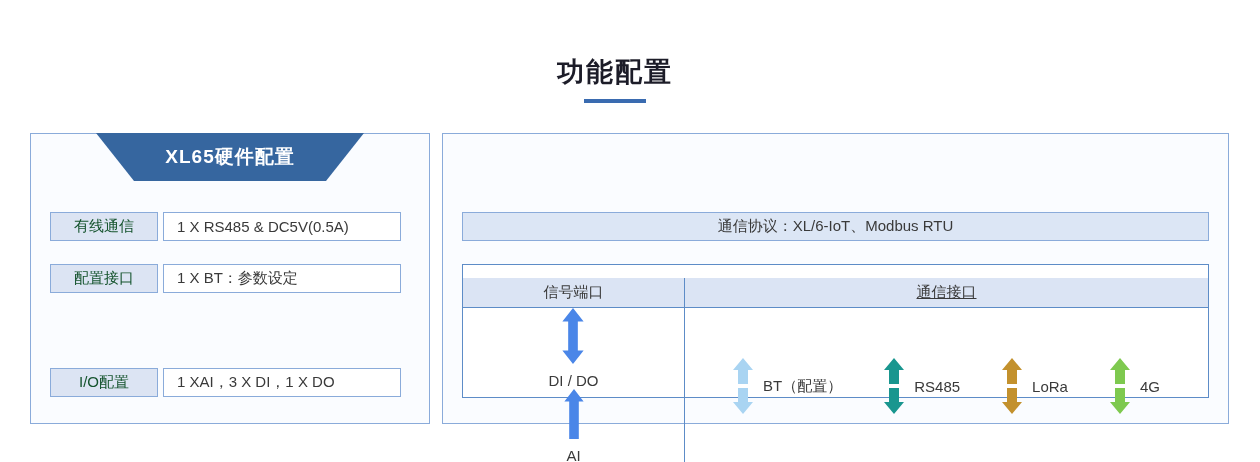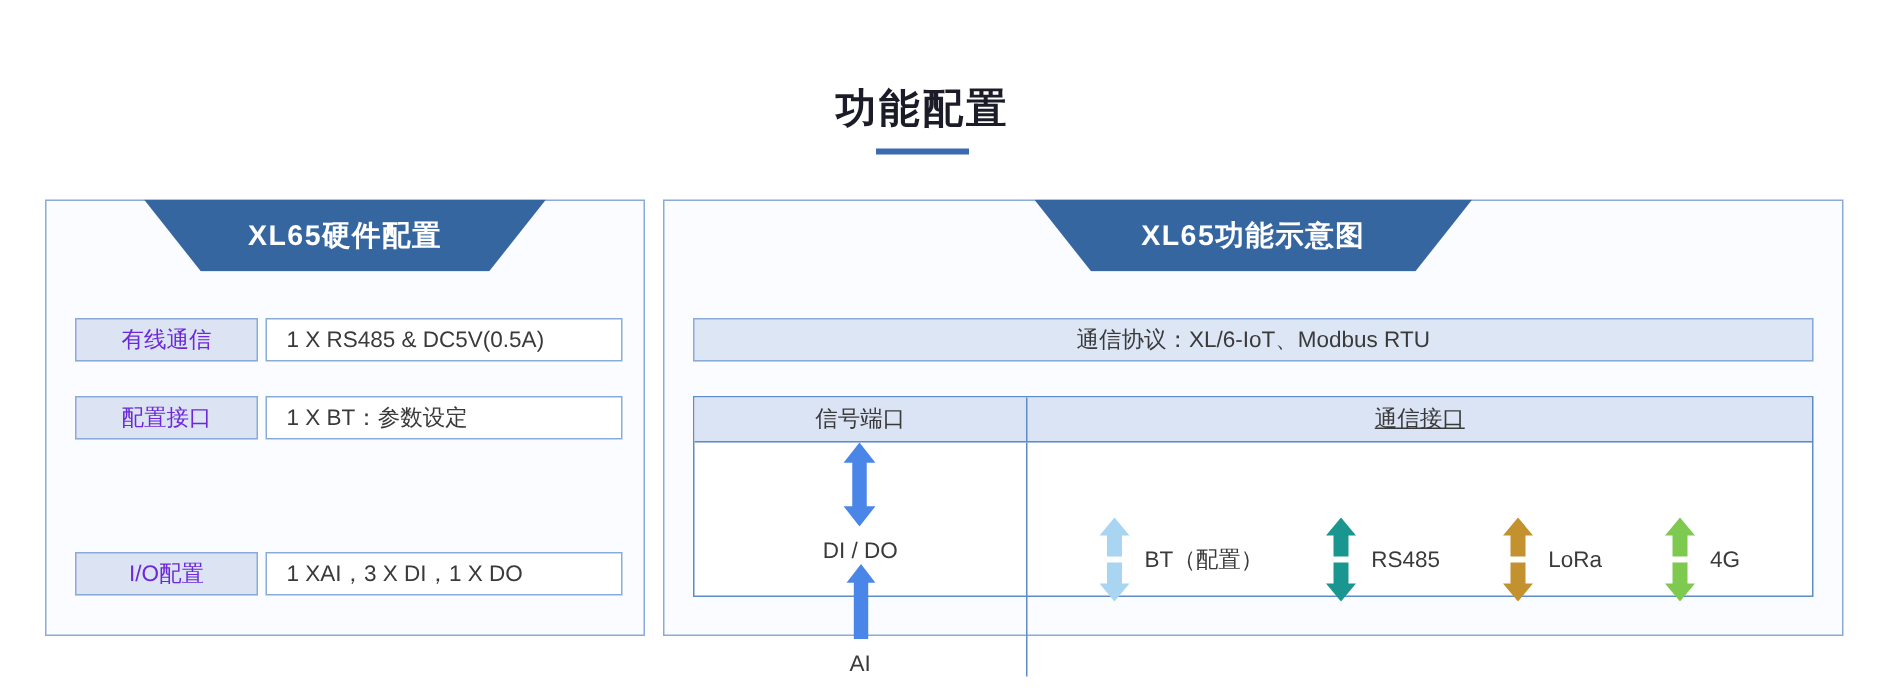--- a/index.html
+++ b/index.html
@@ -19,34 +19,34 @@
   
   .trapezoid{position:absolute;top:-1px;left:50%;transform:translateX(-50%);height:48px;background:#36669f;
     color:#ffffff;display:flex;align-items:center;justify-content:center;font-size:19px;font-weight:bold;
     letter-spacing:1px;clip-path:polygon(0 0,100% 0,calc(100% - 38px) 100%,38px 100%);}
   .trap-narrow{width:268px;}
   .trap-wide{width:292px;}
 
   
   .hw-row{position:absolute;left:19px;height:29px;display:flex;}
   .r0{top:78px}.r1{top:130px}.r2{top:182px}.r3{top:234px}
-  .hw-label{width:122px;height:29px;background:#dce4f3;border:1px solid #8aabda;box-sizing:border-box;
-    display:flex;align-items:center;justify-content:center;font-size:15px;color:#6d28d9;}
+  .hw-label{width:108px;height:29px;background:#dce4f3;border:1px solid #8aabda;box-sizing:border-box;
+    display:flex;align-items:center;justify-content:center;font-size:15px;color:#14532d;}
   .hw-value{width:238px;height:29px;margin-left:5px;background:#ffffff;border:1px solid #8aabda;box-sizing:border-box;
     display:flex;align-items:center;padding-left:13px;font-size:15px;color:#3a3a3a;}
 
   
   .protocol-bar{position:absolute;left:19px;top:78px;width:747px;height:29px;background:#dce6f5;
     border:1px solid #8aabda;box-sizing:border-box;display:flex;align-items:center;justify-content:center;
     font-size:15px;color:#3a3a3a;}
 
   
   .func-table{position:absolute;left:19px;top:130px;width:747px;height:134px;border:1px solid #5d8cc7;
     box-sizing:border-box;background:#ffffff;display:flex;flex-direction:column;}
-  .thead{display:flex;height:29px;background:#dbe4f4;border-bottom:1px solid #5d8cc7;flex:0 0 29px;}
+  .thead{display:flex;height:29px;background:#dbe4f4;border-bottom:1px solid #5d8cc7;flex:0 0 29px;margin-top:13px;}
   .th{display:flex;align-items:center;justify-content:center;font-size:15px;color:#3a3a3a;box-sizing:border-box;}
   .th-signal{width:222px;border-right:1px solid #5d8cc7;}
   .th-comm{flex:1;text-decoration:underline;}
   .tbody{flex:1;display:flex;}
   .td-signal{width:222px;border-right:1px solid #5d8cc7;box-sizing:border-box;display:flex;
     align-items:center;justify-content:space-evenly;flex-direction:column;}
   .td-comm{flex:1;display:flex;align-items:center;justify-content:space-evenly;padding:0 6px;}
 
   
   .port-item{display:flex;flex-direction:column;align-items:center;gap:8px;}
@@ -80,23 +80,20 @@
       <div class="hw-label">配置接口</div>
       <div class="hw-value">1 X BT：参数设定</div>
     </div>
     <div class="hw-row r3">
       <div class="hw-label">I/O配置</div>
       <div class="hw-value">1 XAI，3 X DI，1 X DO</div>
     </div>
   </section>
 
   <section class="panel panel-right">
-    <div class="trapezoid trap-wide">
-      <span>XL65功能示意图</span>
-    </div>
 
     <div class="protocol-bar">通信协议：XL/6-IoT、Modbus RTU</div>
 
     <div class="func-table">
       <div class="thead">
         <div class="th th-signal">信号端口</div>
         <div class="th th-comm">通信接口</div>
       </div>
       <div class="tbody">
 

